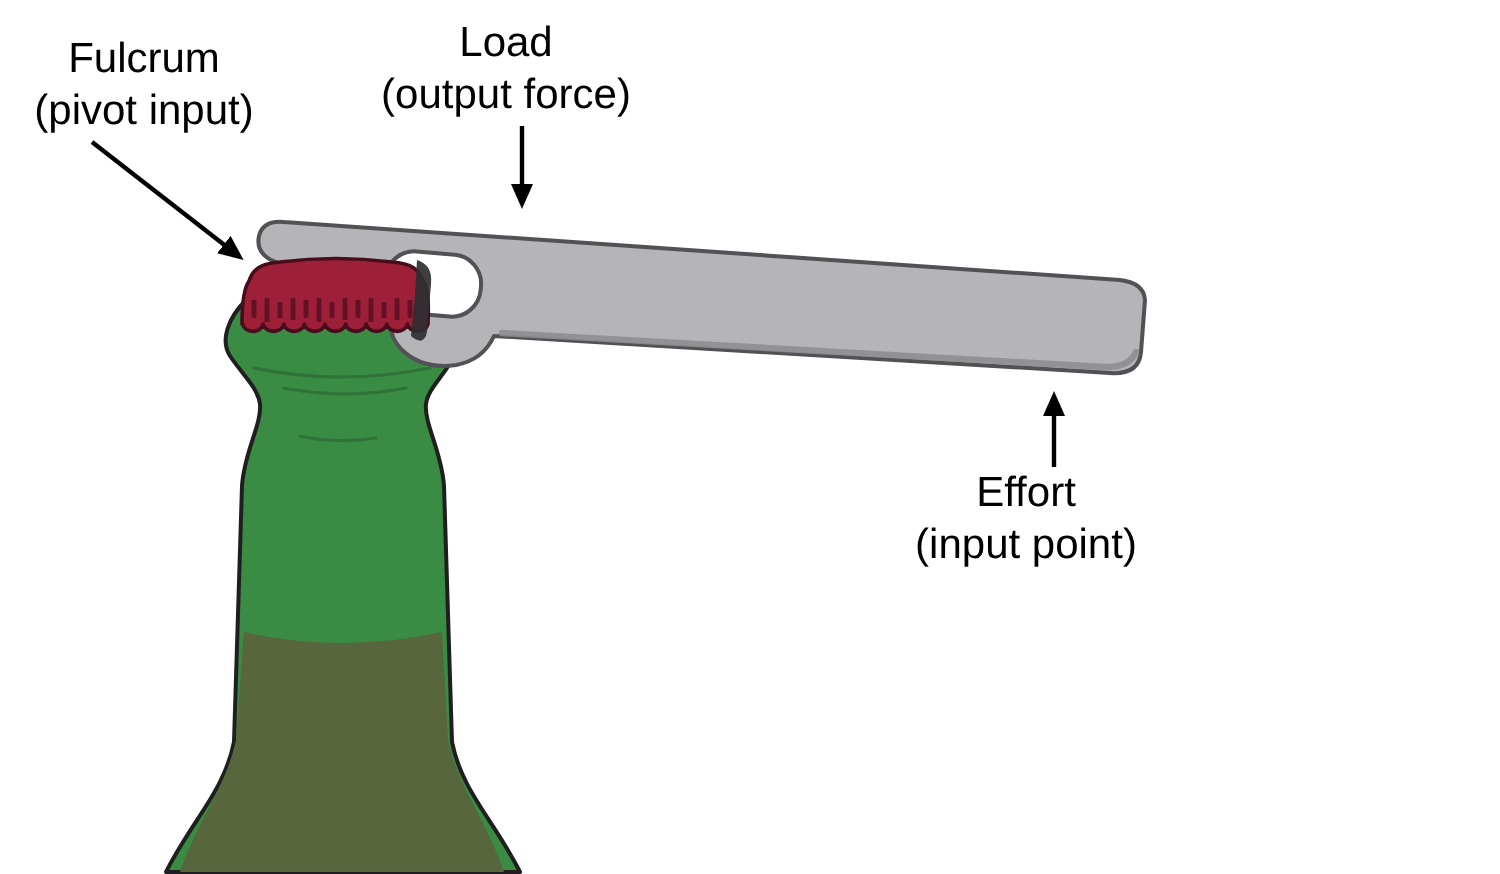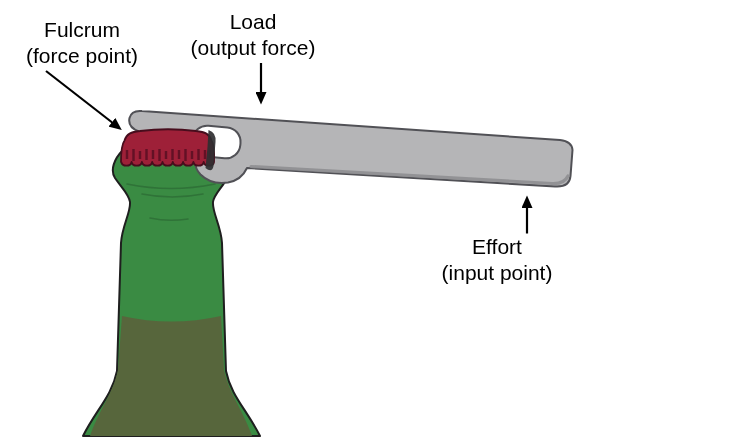--- a/index.html
+++ b/index.html
@@ -107,28 +107,28 @@
              L 213.5 166
              Q 212 173.5 205.5 168
              L 207.5 147
              Z" fill="#2f2f31"></path>
 
     <path fill="none" stroke-width="2.2" marker-end="url(#ah)" d="M 46 71 L 113.5 123.5" stroke="#000000"></path>
     <path fill="none" stroke-width="2.2" marker-end="url(#ah)" d="M 261 63 L 261 94" stroke="#000000"></path>
     <path fill="none" stroke-width="2.2" marker-end="url(#ah)" d="M 527 233.5 L 527 206" stroke="#000000"></path>
   </svg>
 
-  <div class="label" style="left:12px; top:17px; width:140px;">
+  <div class="label" style="left:2px; top:17px; width:140px;">
     <div>Fulcrum</div>
-    <div>(force point)</div>
+    <div>(pivot input)</div>
   </div>
 
   <div class="label" style="left:183px; top:9px; width:140px;">
     <div>Load</div>
     <div>(output force)</div>
   </div>
 
-  <div class="label" style="left:424px; top:234px; width:146px;">
+  <div class="label" style="left:440px; top:234px; width:146px;">
     <div>Effort</div>
     <div>(input point)</div>
   </div>
 
 </div>
 
 </body></html>

